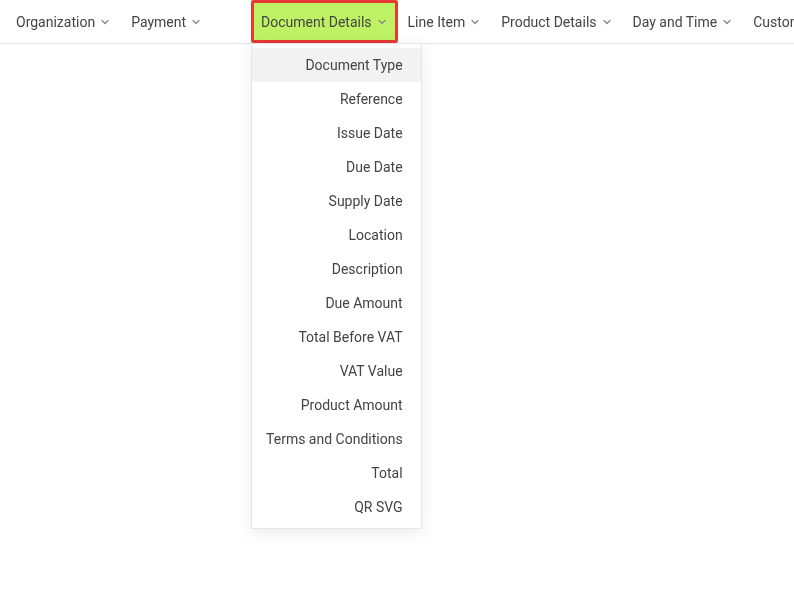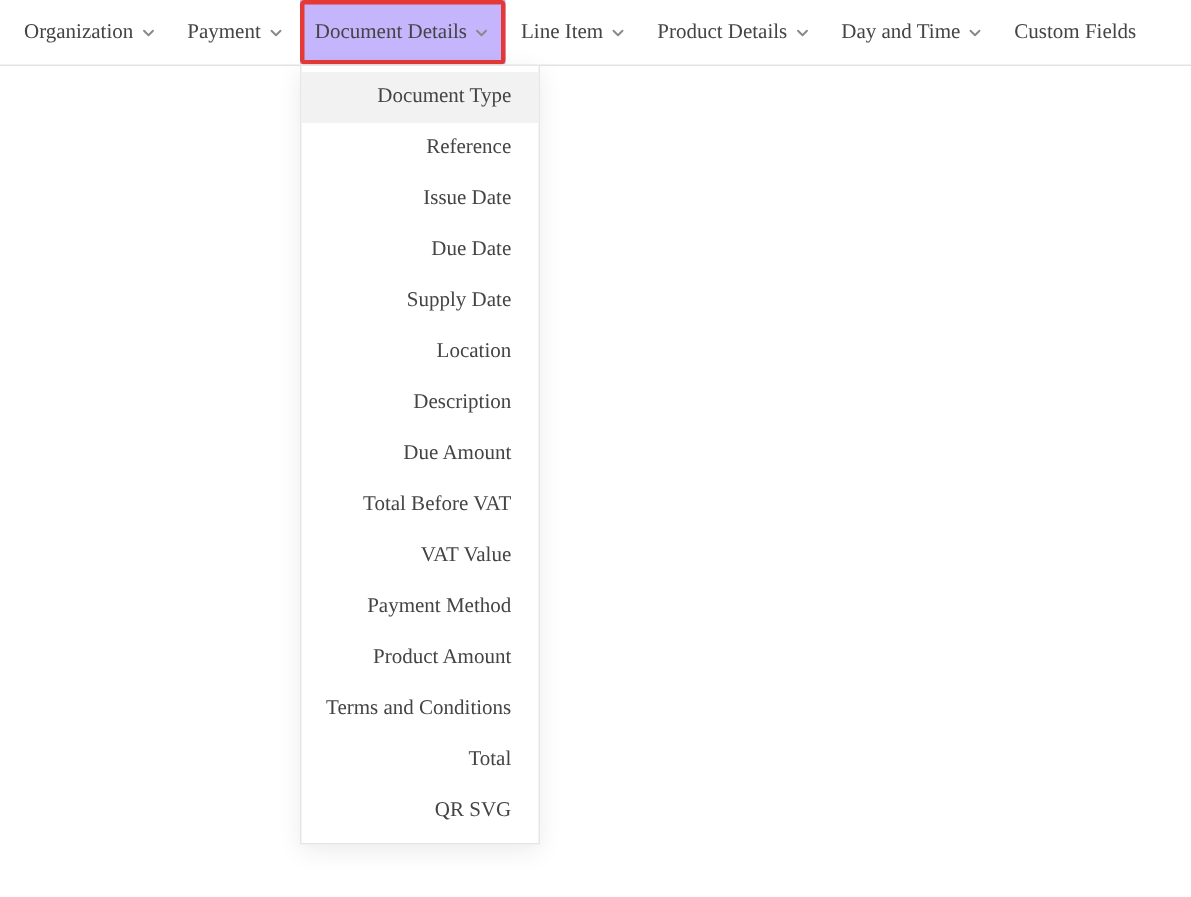--- a/index.html
+++ b/index.html
@@ -22,35 +22,35 @@
     padding-left: 6px;
   }
   .menu {
     position: relative;
     display: flex;
     align-items: center;
     padding: 0 10px;
     cursor: pointer;
     color: #444;
     white-space: nowrap;
-    font-family: Liberation Serif, serif;
   }
   .menu .chev {
     margin-left: 4px;
     display: inline-flex;
     align-items: center;
     justify-content: center;
   }
   .menu .chev svg {
     width: 12px;
     height: 12px;
     stroke: #888;
   }
   .menu.active {
-    background: #c4b5fd;
+    background: #bef264;
+    margin-left: 39px;
   }
   .highlight-box {
     position: absolute;
     top: 0;
     left: 0;
     right: 0;
     bottom: 0;
     border: 3px solid #e53935;
     border-radius: 3px;
     pointer-events: none;
@@ -109,21 +109,20 @@
         <div class="dropdown-item hover">Document Type</div>
         <div class="dropdown-item">Reference</div>
         <div class="dropdown-item">Issue Date</div>
         <div class="dropdown-item">Due Date</div>
         <div class="dropdown-item">Supply Date</div>
         <div class="dropdown-item">Location</div>
         <div class="dropdown-item">Description</div>
         <div class="dropdown-item">Due Amount</div>
         <div class="dropdown-item">Total Before VAT</div>
         <div class="dropdown-item">VAT Value</div>
-        <div class="dropdown-item">Payment Method</div>
         <div class="dropdown-item">Product Amount</div>
         <div class="dropdown-item">Terms and Conditions</div>
         <div class="dropdown-item">Total</div>
         <div class="dropdown-item">QR SVG</div>
       </div>
     </div>
     <div class="menu">
       <span>Line Item</span>
       <span class="chev">
         <svg viewBox="0 0 24 24" fill="none" stroke-width="2.5" stroke-linecap="round" stroke-linejoin="round">

